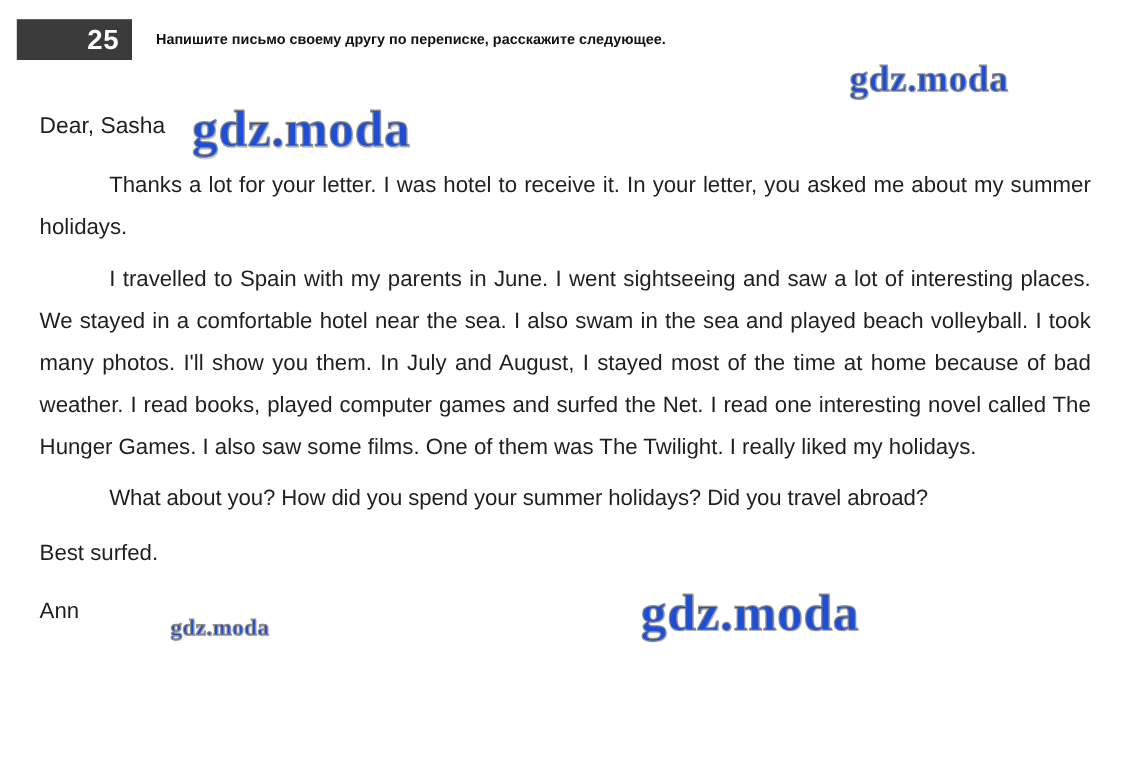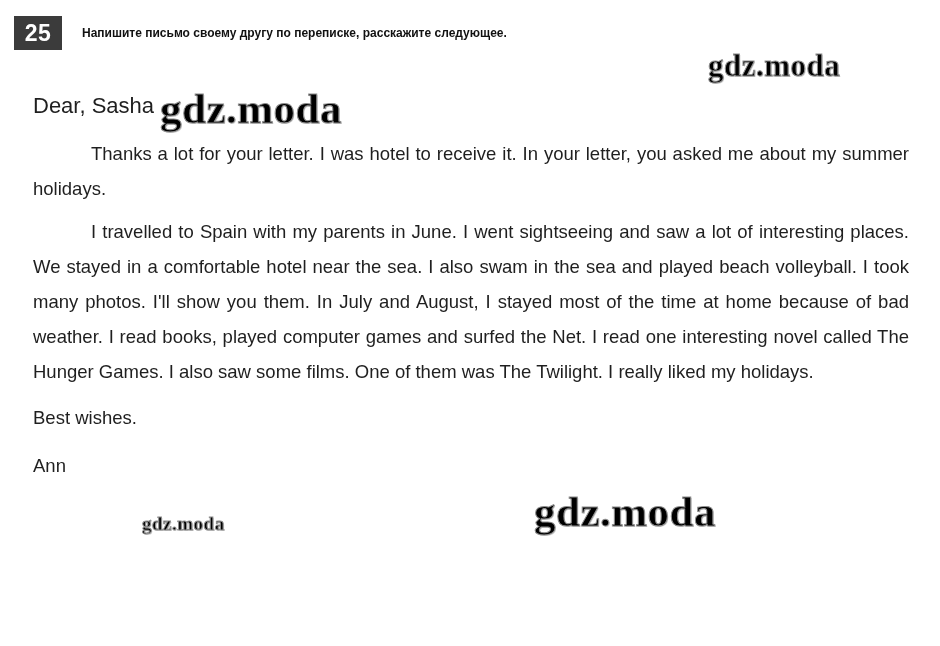--- a/index.html
+++ b/index.html
@@ -34,20 +34,21 @@
     height: 34px;
     background: #3b3b3b;
     color: #ffffff;
     font-size: 23px;
     font-weight: bold;
     display: flex;
     align-items: center;
     justify-content: center;
     font-family: "Liberation Sans", sans-serif;
     letter-spacing: 0.5px;
+    padding-left: 48px;
   }
   .ex-task {
     margin-left: 20px;
     font-size: 12px;
     font-weight: bold;
     color: #111111;
     line-height: 34px;
     white-space: nowrap;
     font-family: "Liberation Sans", sans-serif;
   }
@@ -58,21 +59,21 @@
     left: 33px;
     top: 92px;
     width: 876px;
     font-size: 18.5px;
     line-height: 35px;
     color: #1f1f1f;
     font-family: "Liberation Sans", sans-serif;
   }
   .salutation {
     margin: 0 0 16px 0;
-    font-size: 22px;
+    font-size: 19px;
     line-height: 28px;
   }
   .para {
     margin: 0 0 8px 0;
     text-align: justify;
     text-justify: inter-word;
     text-indent: 58px;
     line-height: 35px;
   }
   .para.no-justify {
@@ -105,42 +106,43 @@
     -webkit-text-stroke: 1px #8e8e8e;
     text-shadow:
        1px 1px 0 rgba(120,120,120,0.35),
       -1px 0px 0 rgba(255,255,255,0.9);
     white-space: nowrap;
     pointer-events: none;
     user-select: none;
     letter-spacing: 0.5px;
   }
   .wm-inner {
-    color: #000000;
+    color: #1d4ed8;
   }
   .wm-1 { left: 708px; top: 48px; font-size: 31px; }
   .wm-2 { left: 160px; top: 84px; font-size: 43px; }
   .wm-3 { left: 534px; top: 487px; font-size: 43px; }
   .wm-4 { left: 142px; top: 513px; font-size: 19px; }
 </style>
 </head>
 <body>
 
 <div class="page">
 
   <div class="ex-header">
     <div class="ex-number">25</div>
     <div class="ex-task">Напишите письмо своему другу по переписке, расскажите следующее.</div>
   </div>
 
   <div class="letter">
     <p class="salutation">Dear, Sasha</p>
     <p class="para">Thanks a lot for your letter. I was hotel to receive it. In your letter, you asked me about my summer holidays.</p>
     <p class="para">I travelled to Spain with my parents in June. I went sightseeing and saw a lot of interesting places. We stayed in a comfortable hotel near the sea. I also swam in the sea and played beach volleyball. I took many photos. I'll show you them. In July and August, I stayed most of the time at home because of bad weather. I read books, played computer games and surfed the Net. I read one interesting novel called The Hunger Games. I also saw some films. One of them was The Twilight. I really liked my holidays.</p>
-    <p class="signoff">Best wishes.</p>
+    <p class="para no-justify last-q">What about you? How did you spend your summer holidays? Did you travel abroad?</p>
+    <p class="signoff">Best surfed.</p>
     <p class="name">Ann</p>
   </div>
 
   <div class="wm wm-1">
     <span class="wm-inner">gdz.moda</span>
   </div>
   <div class="wm wm-2">
     <span class="wm-inner">gdz.moda</span>
   </div>
   <div class="wm wm-3">

